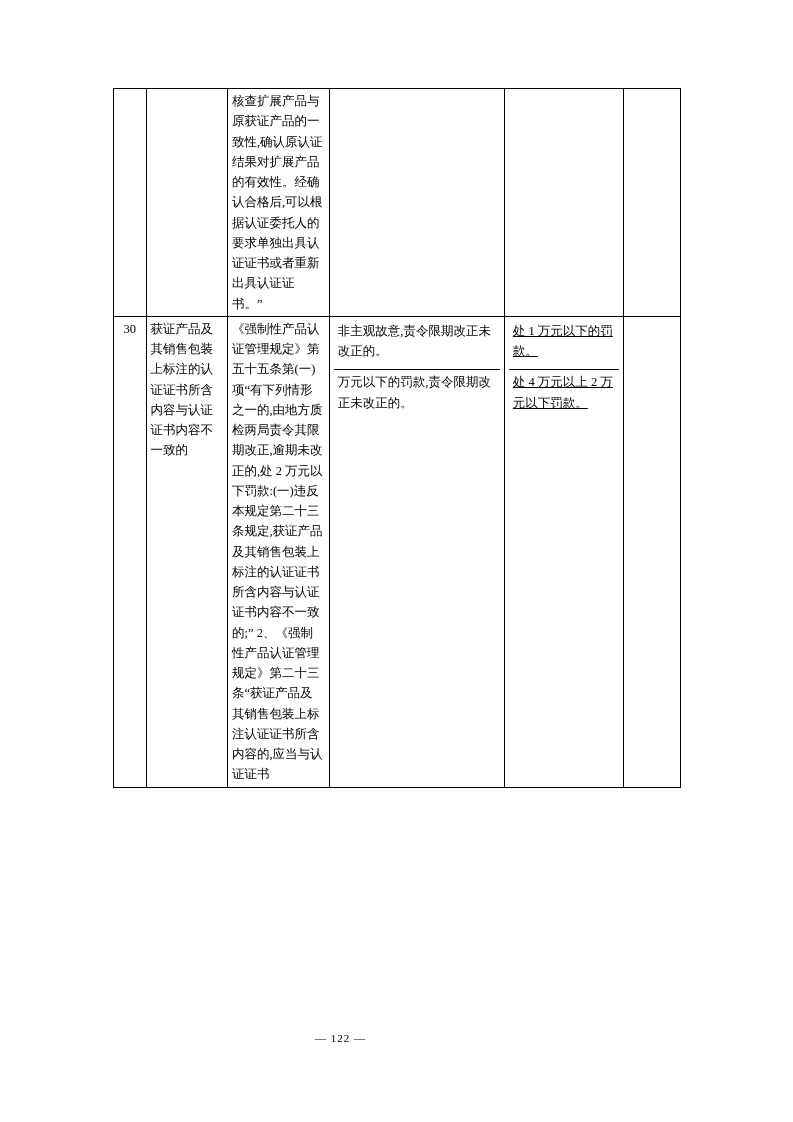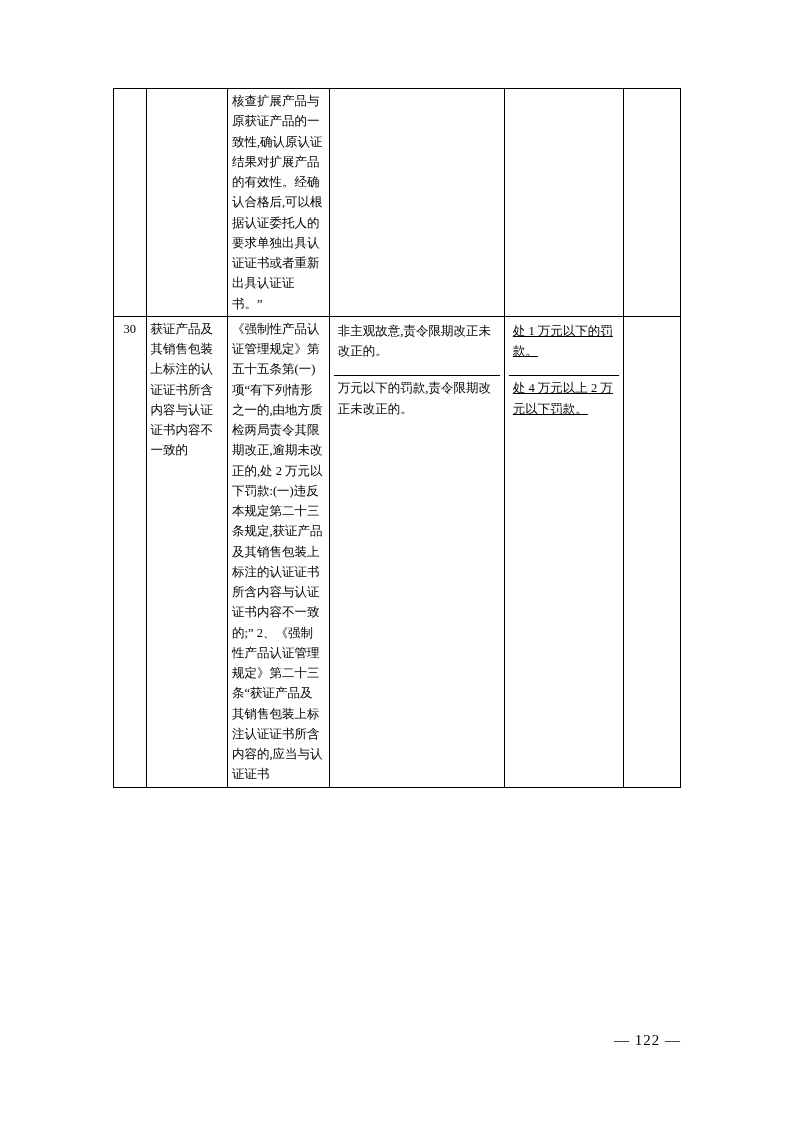--- a/index.html
+++ b/index.html
@@ -56,35 +56,35 @@
     border: none;
   }
   .inner-table {
     width: 100%;
     border-collapse: collapse;
     table-layout: fixed;
   }
   .inner-table td {
     border: none;
     border-bottom: 1px solid #000000;
-    padding: 2px 4px 14px 4px;
+    padding: 2px 4px 8px 4px;
     font-size: 12.5px;
     line-height: 1.62;
     vertical-align: top;
   }
   .inner-table tr:last-child td {
     border-bottom: none;
   }
   .page-number {
     position: absolute;
     left: 0;
     top: 1032px;
     width: 681px;
-    text-align: right;
-    font-size: 15px;
+    text-align: center;
+    font-size: 11px;
     font-family: "Liberation Serif", serif;
     letter-spacing: 1px;
   }
 </style>
 </head>
 <body>
 
 <div class="page">
 
   <table class="doc-table">

